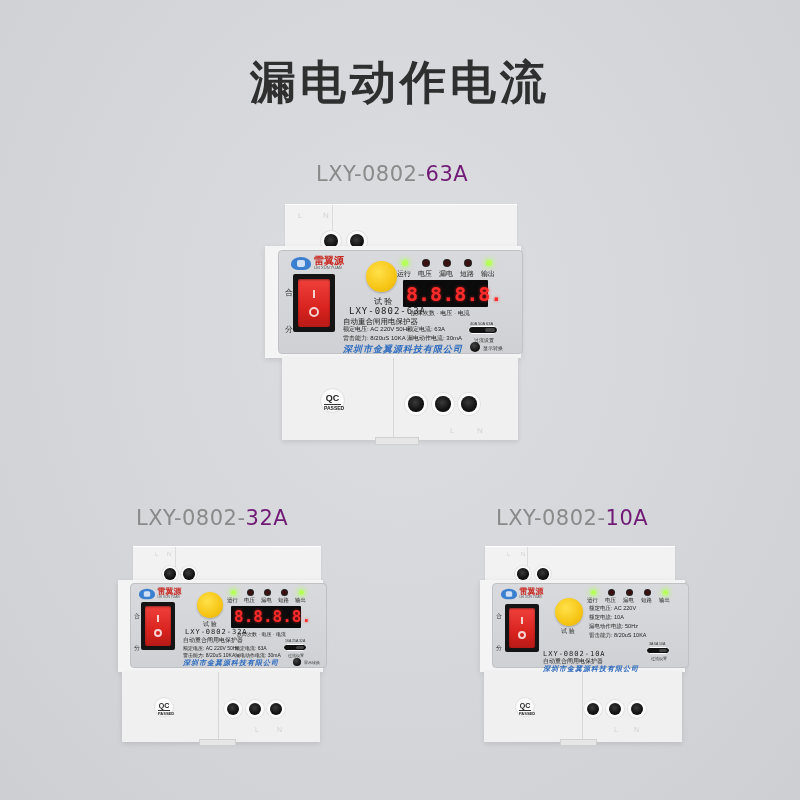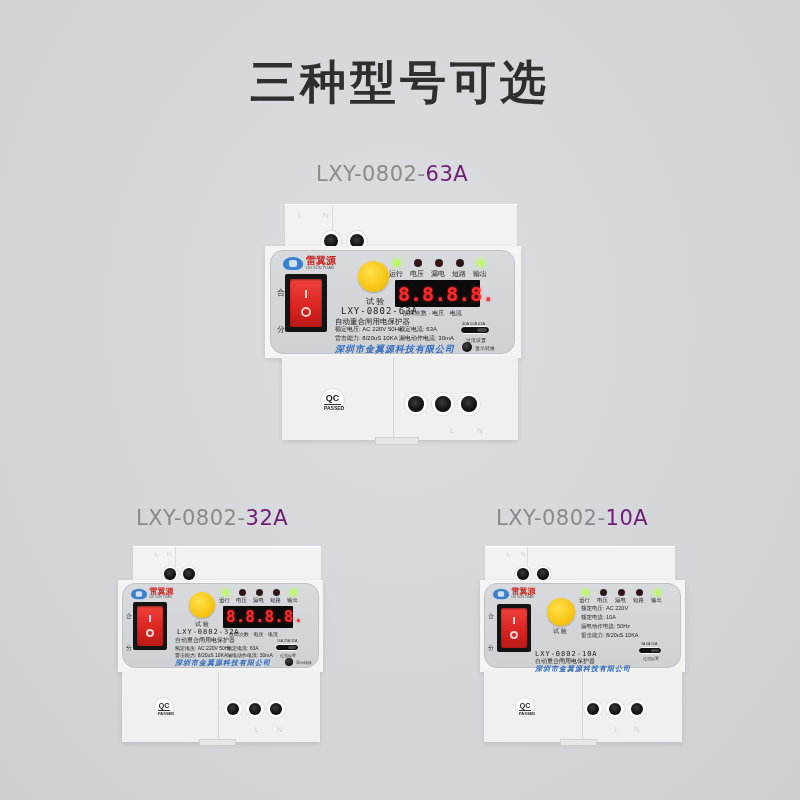--- a/index.html
+++ b/index.html
@@ -50,21 +50,21 @@
   .qc {
     position: absolute; border-radius: 50%; background: #fbfbfb; border: 1px solid #e0e0e0;
     text-align: center; color: #222; font-weight: bold; line-height: 1;
   }
   .qc .qc-top { display: block; }
   .qc .qc-bot { display: block; font-size: 5px; border-top: 1px solid #333; margin: 1px 3px 0; padding-top: 1px; }
 
   
   .panel {
     position: absolute; background: linear-gradient(180deg, #d9dadd 0%, #cfd1d4 100%);
-    border: 1px solid #bfc1c4; border-radius: 13px;
+    border: 1px solid #bfc1c4; border-radius: 4px; margin-left: 8px;
   }
   .logo { position: absolute; display: flex; align-items: center; gap: 3px; }
   .logo .mark {
     width: 20px; height: 13px; border-radius: 50% 50% 40% 40%;
     background: #3a7fd0; position: relative;
   }
   .logo .mark::after {
     content: ""; position: absolute; left: 6px; top: 3px; width: 8px; height: 7px;
     background: #cfe0f5; border-radius: 2px;
   }
@@ -99,21 +99,21 @@
     text-shadow: 0 0 3px rgba(255,40,40,0.7); line-height: 1;
   }
   .slider-sw { position: absolute; background: #111; border-radius: 5px; border: 1px solid #fff; }
   .slider-sw::after { content: ""; position: absolute; right: 2px; top: 1px; bottom: 1px; width: 35%; background: #444; border-radius: 3px; }
   .knob { position: absolute; border-radius: 50%; background: radial-gradient(circle at 40% 35%, #444 0%, #0e0e0e 70%); }
   .tiny { position: absolute; font-size: 4px; color: #333; white-space: nowrap; }
 </style>
 </head>
 <body>
 
-<div class="headline">三种型号可选</div>
+<div class="headline">漏电动作电流</div>
 
 <div class="model-label" style="left:316px; top:162px;"><span>LXY-0802-</span><span class="suffix">63A</span></div>
 <div class="model-label" style="left:136px; top:506px;"><span>LXY-0802-</span><span class="suffix">32A</span></div>
 <div class="model-label" style="left:496px; top:506px;"><span>LXY-0802-</span><span class="suffix">10A</span></div>
 
 <div class="device" style="left:0; top:0;">
   <div class="dev-top" style="left:285px; top:204px; width:232px; height:50px;">
     <div class="seam" style="left:47px;"></div>
     <div class="term-label" style="left:13px; top:6px;">L</div>
     <div class="term-label" style="left:38px; top:6px;">N</div>

